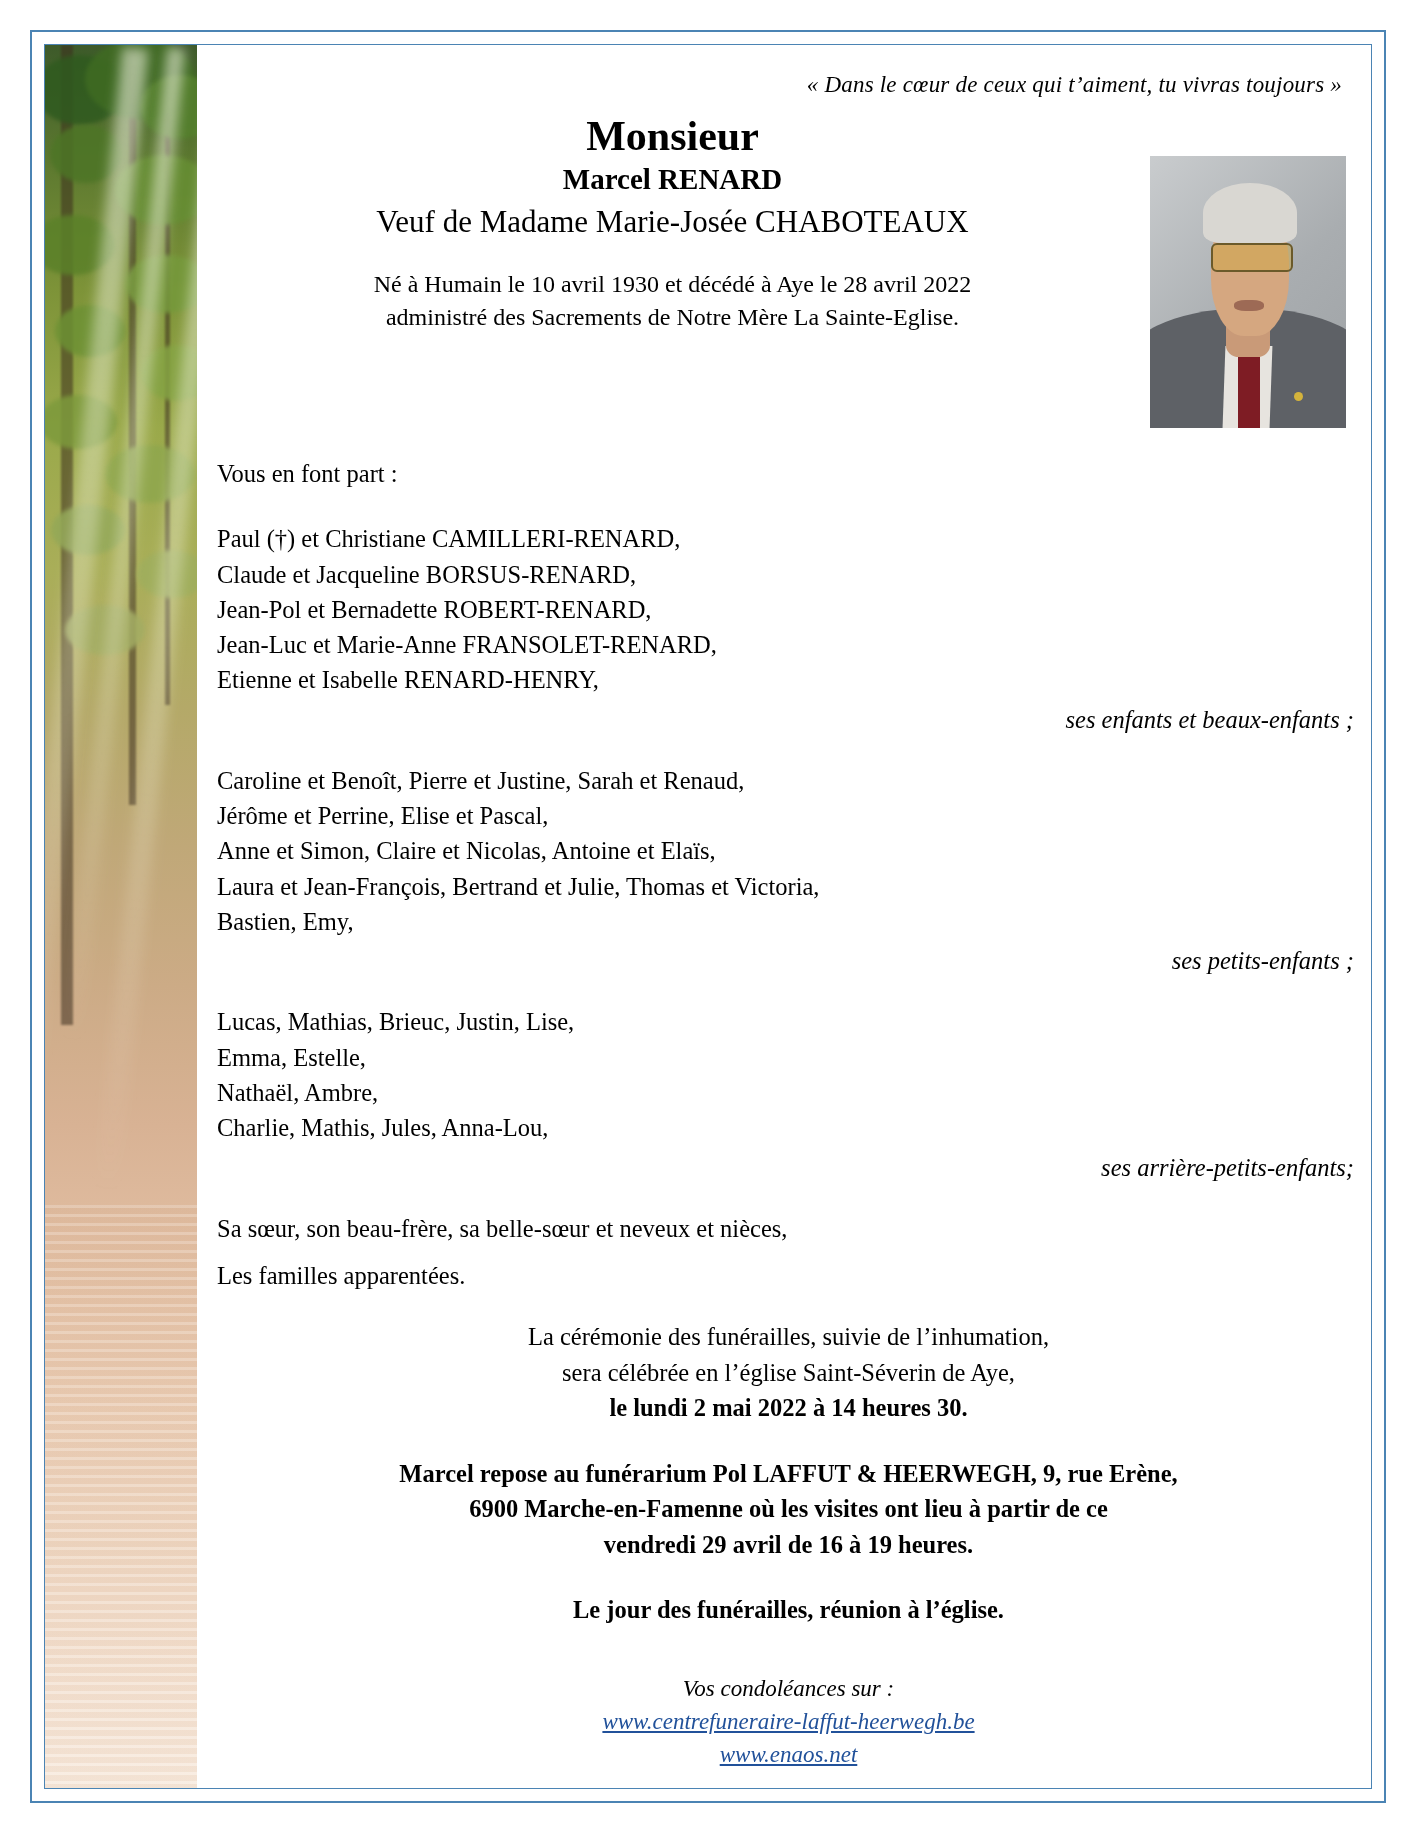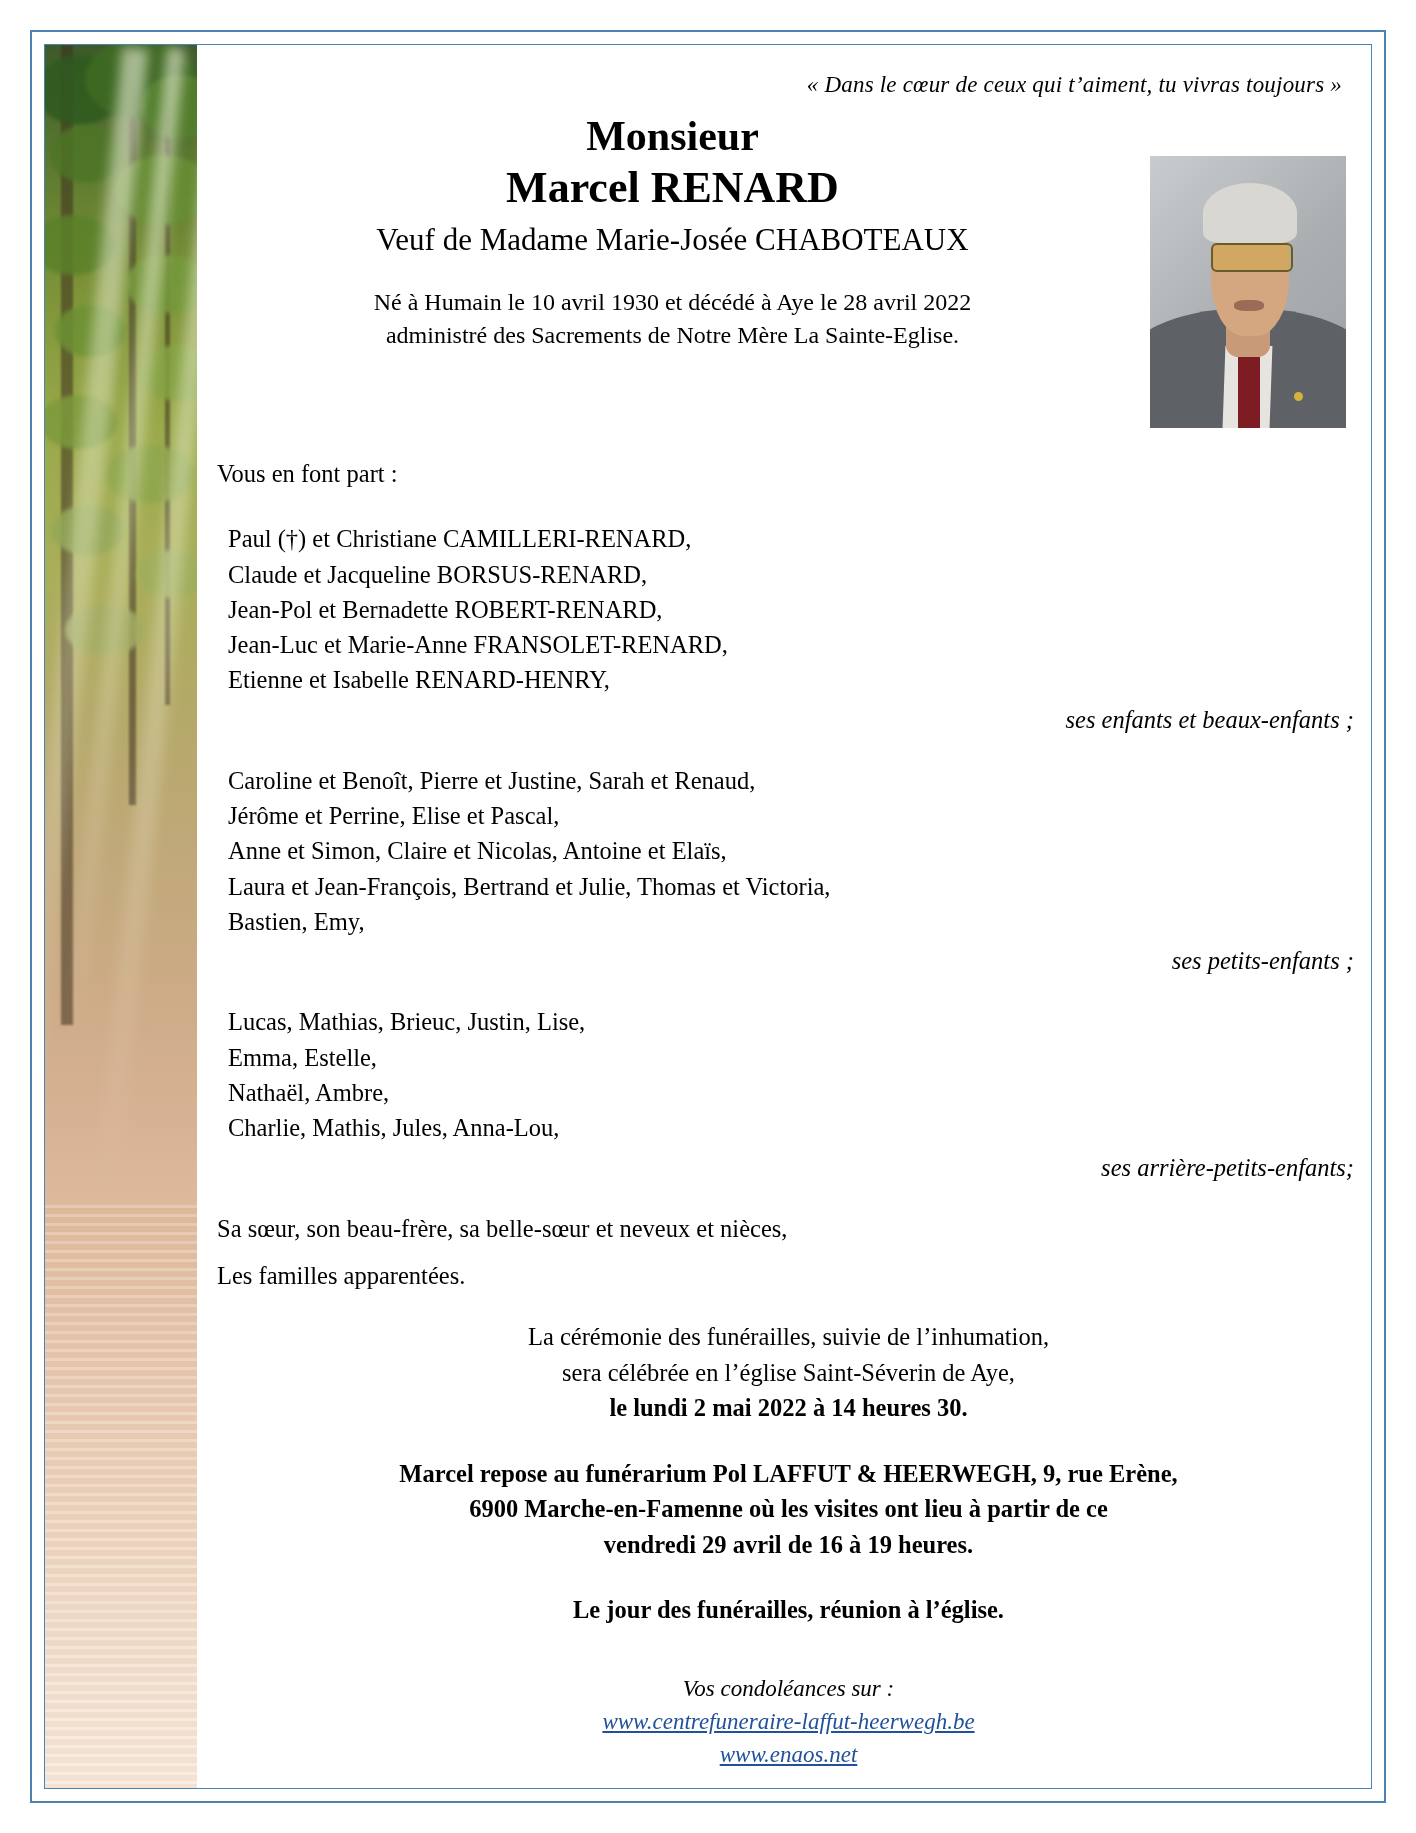--- a/index.html
+++ b/index.html
@@ -119,21 +119,21 @@
   .names {
     text-align: center;
     padding-right: 230px;
   }
   .name-monsieur {
     font-size: 42px;
     font-weight: bold;
     line-height: 1.15;
   }
   .name-full {
-    font-size: 44px;
+    font-size: 29px;
     font-weight: bold;
     line-height: 1.2;
     margin-top: 2px;
   }
   .name-spouse {
     font-size: 31px;
     line-height: 1.25;
     margin-top: 6px;
   }
   .birth-death {
@@ -242,21 +242,21 @@
     font-size: 24.5px;
     line-height: 1.44;
     padding-left: 2px;
   }
   .lead {
     margin-bottom: 30px;
   }
   .group {
     margin-bottom: 4px;
   }
-  .group .line { white-space: nowrap; margin-left: 11px; }
+  .group .line { white-space: nowrap; }
   .role {
     text-align: right;
     font-style: italic;
     padding-right: 6px;
     margin-top: 0;
     margin-bottom: 26px;
   }
   .plain-line { margin-bottom: 26px; }
   .plain-line.tight { margin-bottom: 12px; }
 

